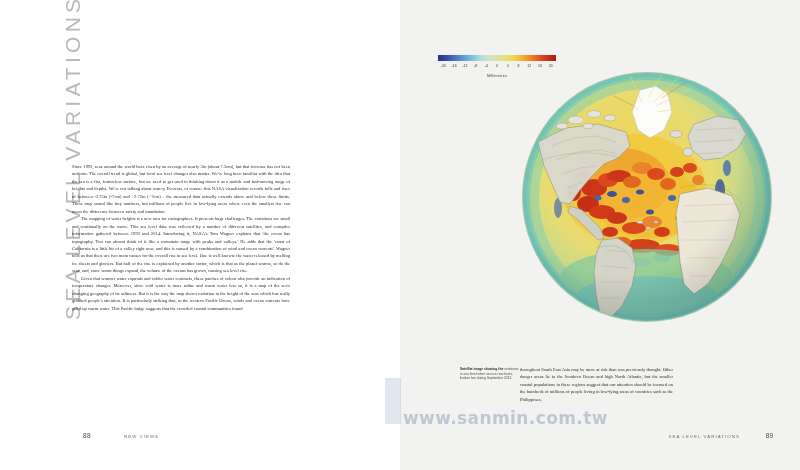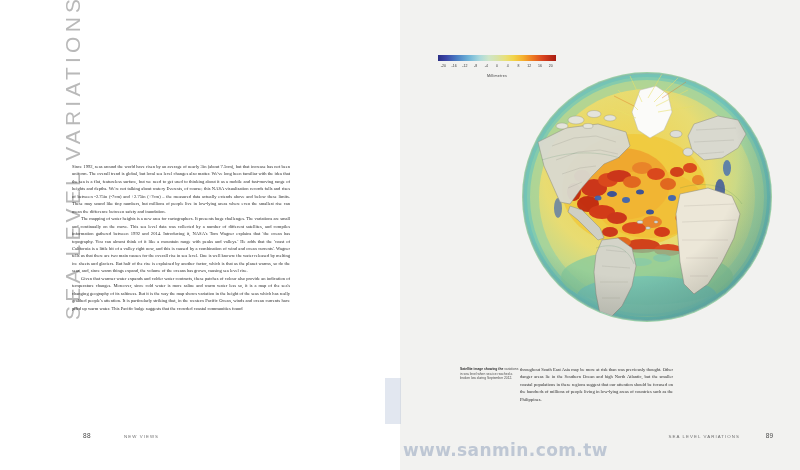--- a/index.html
+++ b/index.html
@@ -139,21 +139,21 @@
     font-family:"DejaVu Sans", sans-serif;
     font-size:32px;font-weight:bold;
     color:rgba(128,148,180,.40);
     letter-spacing:1px;white-space:nowrap;
   }
   .wm-url{
     position:absolute;left:8px;top:36px;
     font-family:"DejaVu Sans", sans-serif;
     font-size:17px;font-weight:bold;
     color:rgba(120,140,175,.42);
-    letter-spacing:.4px;white-space:nowrap;margin-top:32px;
+    letter-spacing:.4px;white-space:nowrap;
   }
   .wm-block{
     position:absolute;left:-10px;top:6px;width:16px;height:46px;
     background:rgba(150,170,200,.28);
   }
 </style>
 </head>
 <body>
 
 <div class="spread">

